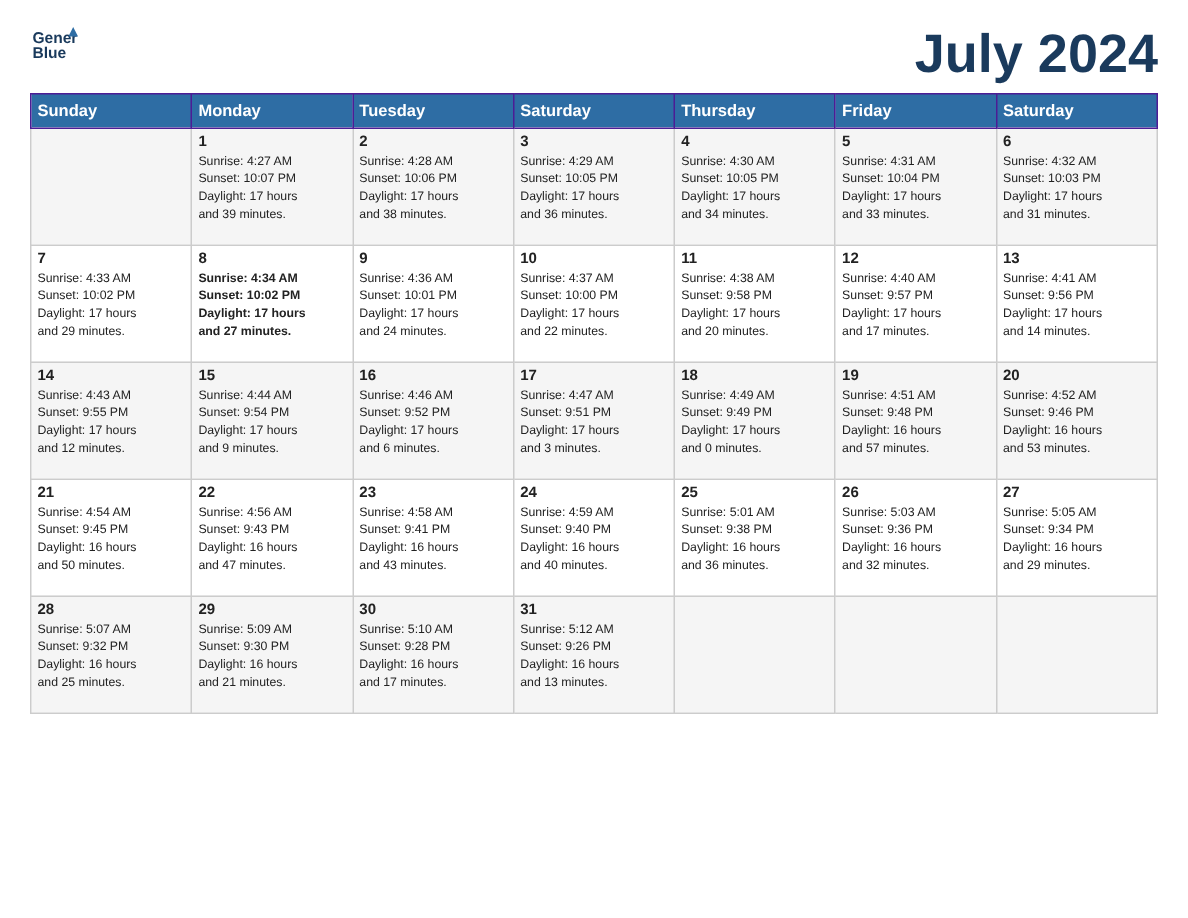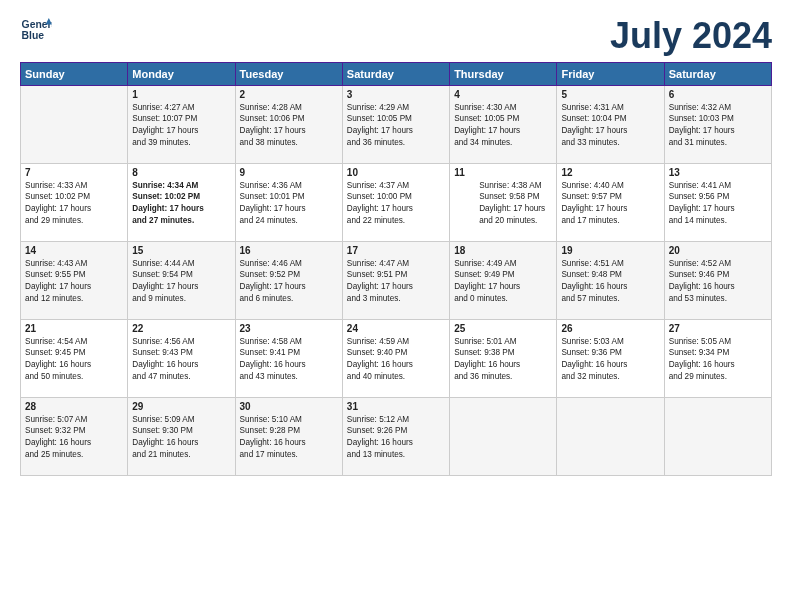--- a/index.html
+++ b/index.html
@@ -183,21 +183,21 @@
           </td>
           <td>
             <span class="day-number">10</span>
             <div class="cell-content" style="white-space: pre-line;">Sunrise: 4:37 AM
 Sunset: 10:00 PM
 Daylight: 17 hours
 and 22 minutes.</div>
           </td>
           <td>
             <span class="day-number">11</span>
-            <div class="cell-content" style="white-space: pre-line; margin-left: 25px;">Sunrise: 4:38 AM
+            <div class="cell-content" style="white-space: pre-line;">Sunrise: 4:38 AM
 Sunset: 9:58 PM
 Daylight: 17 hours
 and 20 minutes.</div>
           </td>
           <td>
             <span class="day-number">12</span>
             <div class="cell-content" style="white-space: pre-line;">Sunrise: 4:40 AM
 Sunset: 9:57 PM
 Daylight: 17 hours
 and 17 minutes.</div>

